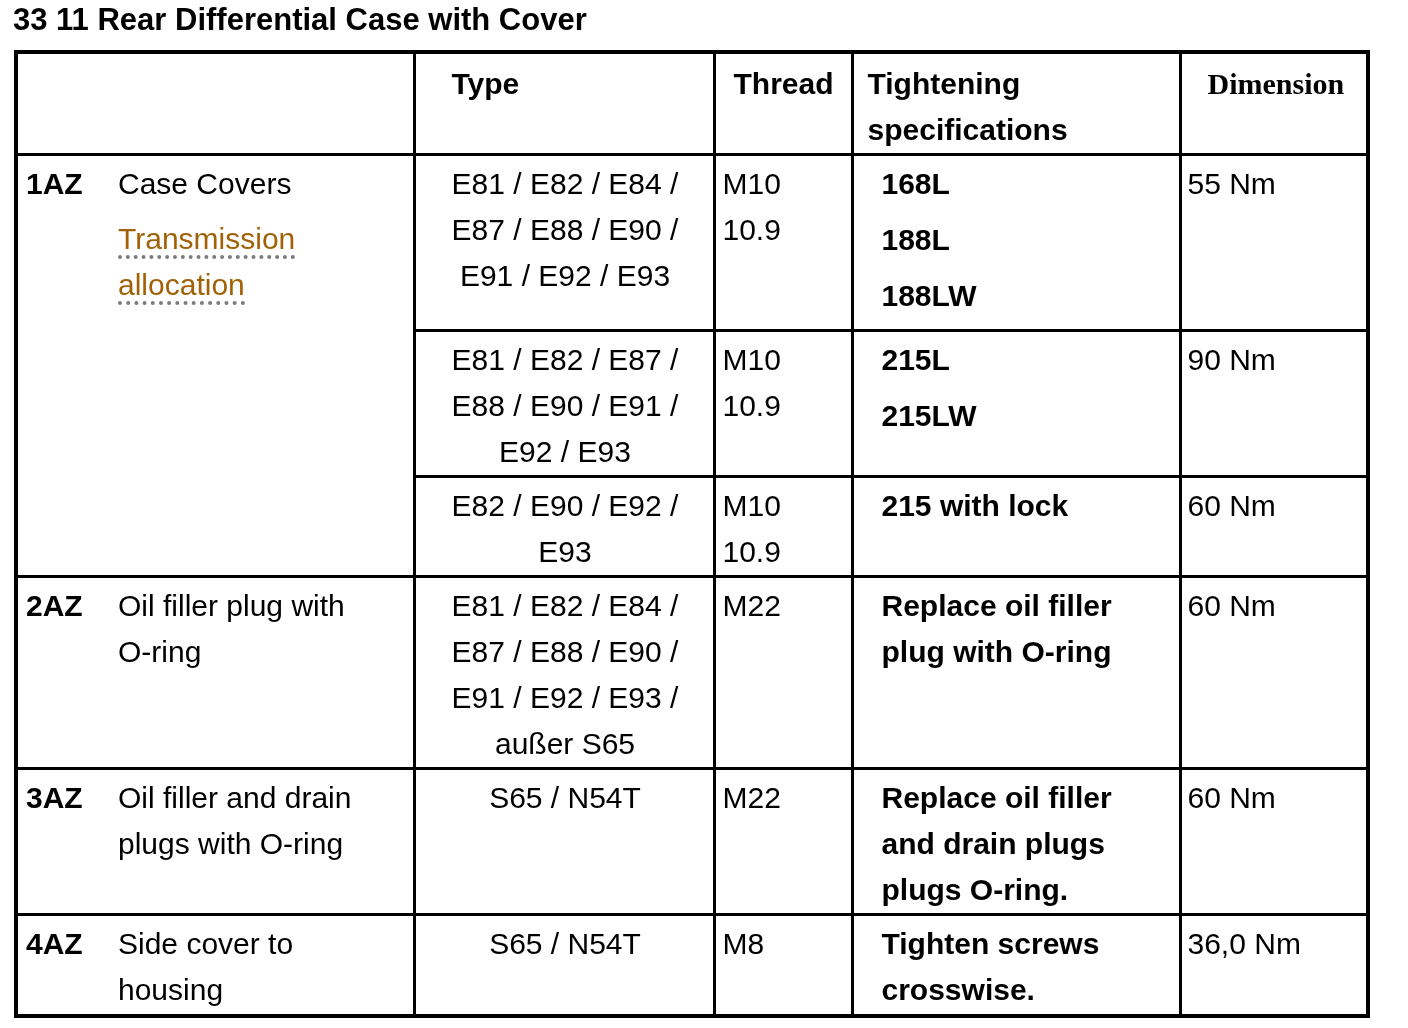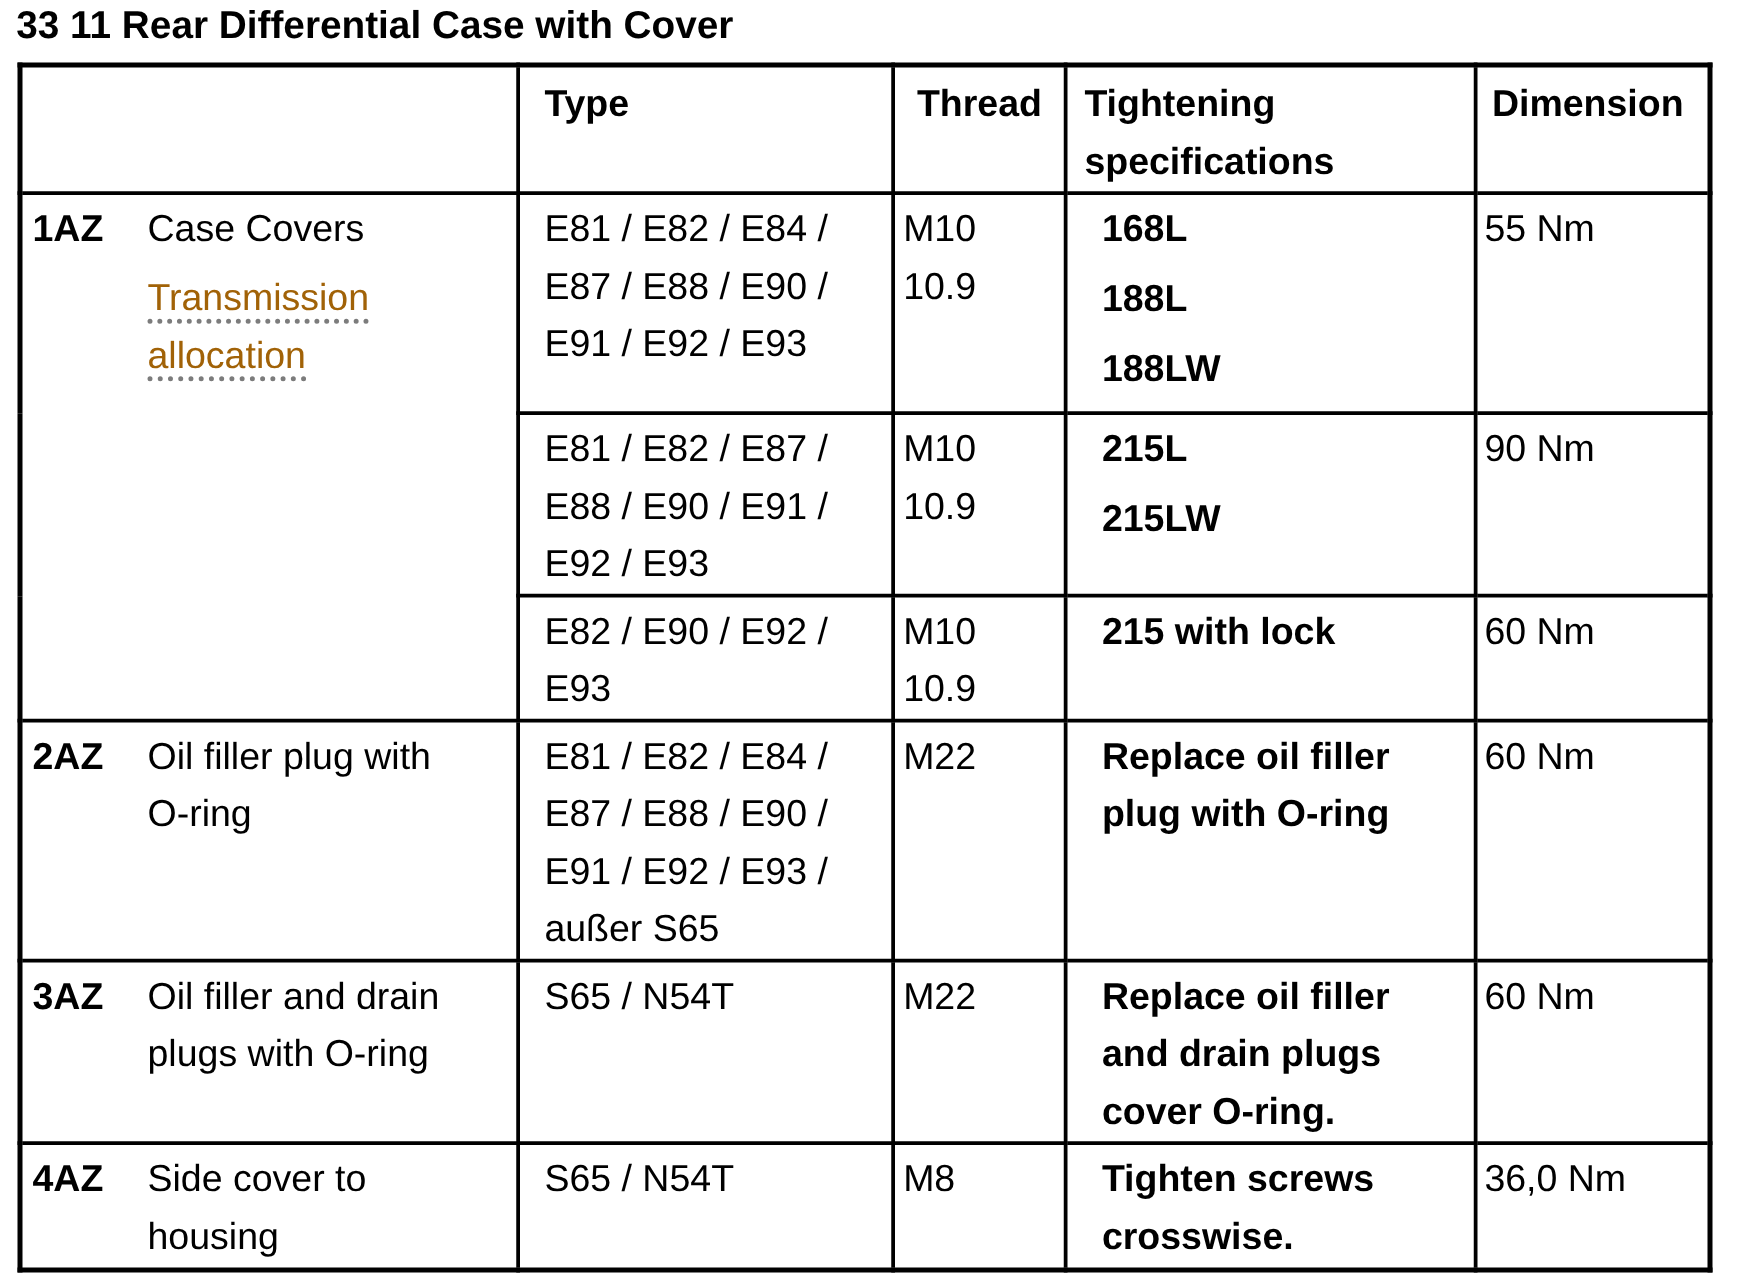--- a/index.html
+++ b/index.html
@@ -40,26 +40,26 @@
     vertical-align: top;
     text-align: left;
     padding: 5px 4px 0 8px;
     font-size: 30px;
     line-height: 46px;
     font-weight: 400;
   }
   th { font-weight: 700; padding-top: 7px; }
   .ln { white-space: nowrap; }
   
-  .h-type  { padding-left: 20px; }
+  .h-type  { padding-left: 36px; }
   .h-thread{ padding-left: 18px; }
   .h-tight { padding-left: 14px; }
-  .h-dim   { padding-left: 12px; }
-  
-  .cell-type   { padding-left: 20px; }
+  .h-dim   { padding-left: 26px; font-family: Liberation Serif, serif; }
+  
+  .cell-type   { padding-left: 6px; text-align: center; }
   .cell-thread { padding-left: 7px; }
   .cell-tight  { padding-left: 28px; font-weight: bold; }
   .cell-dim    { padding-left: 6px; }
   
   .paras .ln { margin-bottom: 10px; }
   
   .r-head { height: 95px; }
   .r1a { height: 162px; }
   .r1b { height: 143px; }
   .r1c { height: 98px; margin-top: 19px;  }
@@ -218,21 +218,21 @@
       </td>
       <td class="cell-type">
         <div class="ln">S65 / N54T</div>
       </td>
       <td class="cell-thread">
         <div class="ln">M22</div>
       </td>
       <td class="cell-tight">
         <div class="ln">Replace oil filler</div>
         <div class="ln">and drain plugs</div>
-        <div class="ln">cover O-ring.</div>
+        <div class="ln">plugs O-ring.</div>
       </td>
       <td class="cell-dim">
         <div class="ln">60 Nm</div>
       </td>
     </tr>
 
     <tr class="r4">
       <td class="cell-item">
         <div class="item-wrap">
           <div class="item-code ln">4AZ</div>

